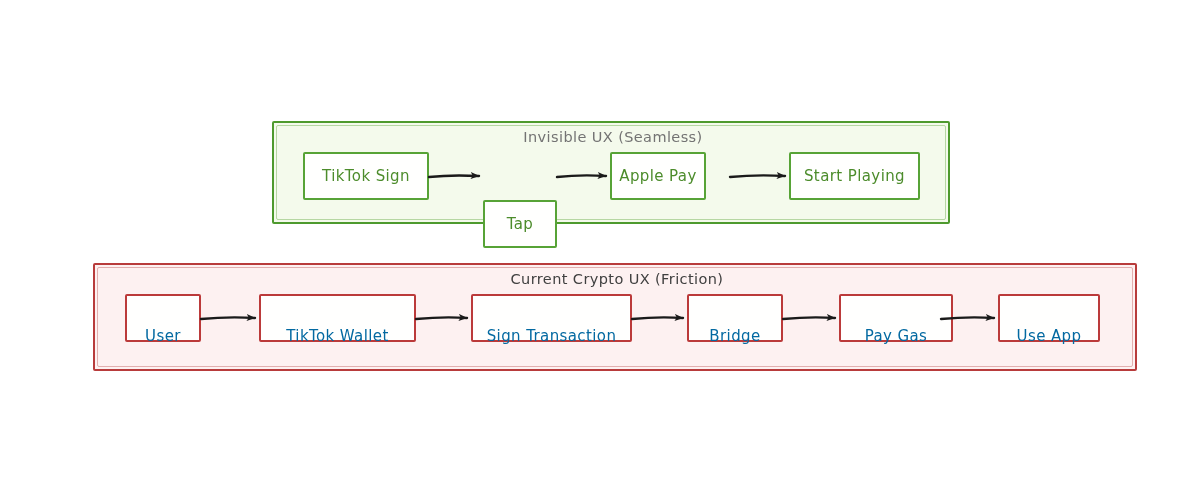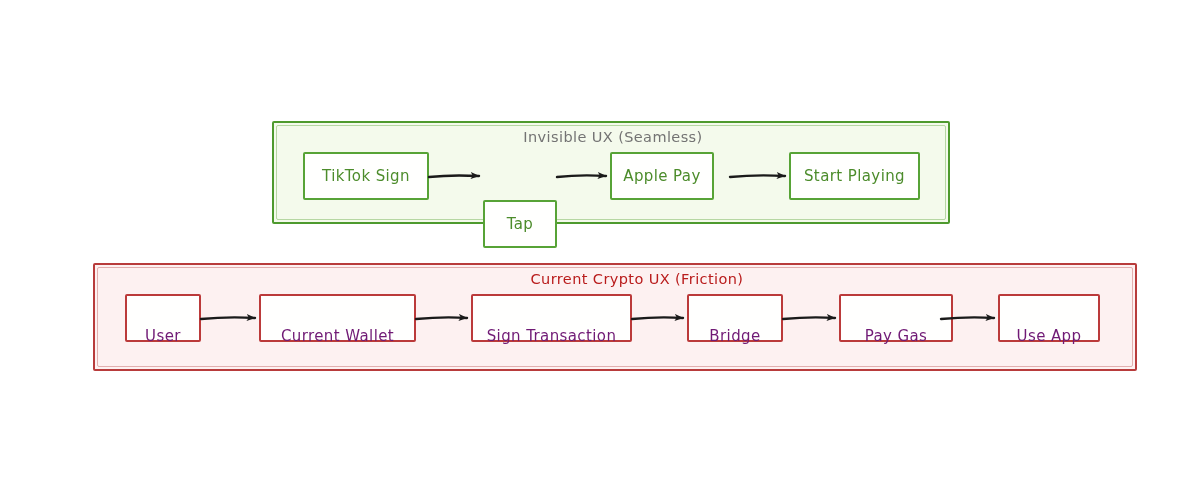--- a/index.html
+++ b/index.html
@@ -76,23 +76,23 @@
     font-size: 14.5px;
     letter-spacing: 0.4px;
     transform: translateX(-50%);
   }
   .title-green {
     left: 339px;
     top: 6px;
     color: #737373;
   }
   .title-red {
-    left: 542px;
+    left: 522px;
     top: 6px;
-    color: #b91c1c;
+    color: #404040;
   }
 
   
   .node {
     position: absolute;
     box-sizing: border-box;
     background: #fffffe;
     border-style: solid;
     border-width: 2px;
     border-radius: 2px;
@@ -110,28 +110,28 @@
   .node-green {
     border-color: #57a336;
   }
   .node-green .node-label {
     color: #4c8c2b;
   }
   .node-red {
     border-color: #bb3a3a;
   }
   .node-red .node-label {
-    color: #701a75;
+    color: #0369a1;
     margin-top: 36px;
   }
 
   
   .n-tiktok      { left: 303px; top: 152px; width: 126px; height: 48px; }
   .n-tap         { left: 483px; top: 152px; width: 74px;  height: 48px; margin-top: 48px; }
-  .n-applepay    { left: 610px; top: 152px; width: 104px; height: 48px; justify-content: center; }
+  .n-applepay    { left: 610px; top: 152px; width: 96px; height: 48px; justify-content: center; }
   .n-startplay   { left: 789px; top: 152px; width: 131px; height: 48px; }
 
   
   .n-user        { left: 125px; top: 294px; width: 76px;  height: 48px; }
   .n-connect     { left: 259px; top: 294px; width: 157px; height: 48px; }
   .n-sign        { left: 471px; top: 294px; width: 161px; height: 48px; }
   .n-bridge      { left: 687px; top: 294px; width: 96px;  height: 48px; }
   .n-paygas      { left: 839px; top: 294px; width: 114px; height: 48px; }
   .n-useapp      { left: 998px; top: 294px; width: 102px; height: 48px; }
 
@@ -170,21 +170,21 @@
 
   <div class="subgraph subgraph-red">
     <div class="inner-line"></div>
     <div class="subgraph-title title-red">Current Crypto UX (Friction)</div>
   </div>
 
   <div class="node node-red n-user">
     <span class="node-label">User</span>
   </div>
   <div class="node node-red n-connect">
-    <span class="node-label">Current Wallet</span>
+    <span class="node-label">TikTok Wallet</span>
   </div>
   <div class="node node-red n-sign">
     <span class="node-label">Sign Transaction</span>
   </div>
   <div class="node node-red n-bridge">
     <span class="node-label">Bridge</span>
   </div>
   <div class="node node-red n-paygas">
     <span class="node-label">Pay Gas</span>
   </div>

